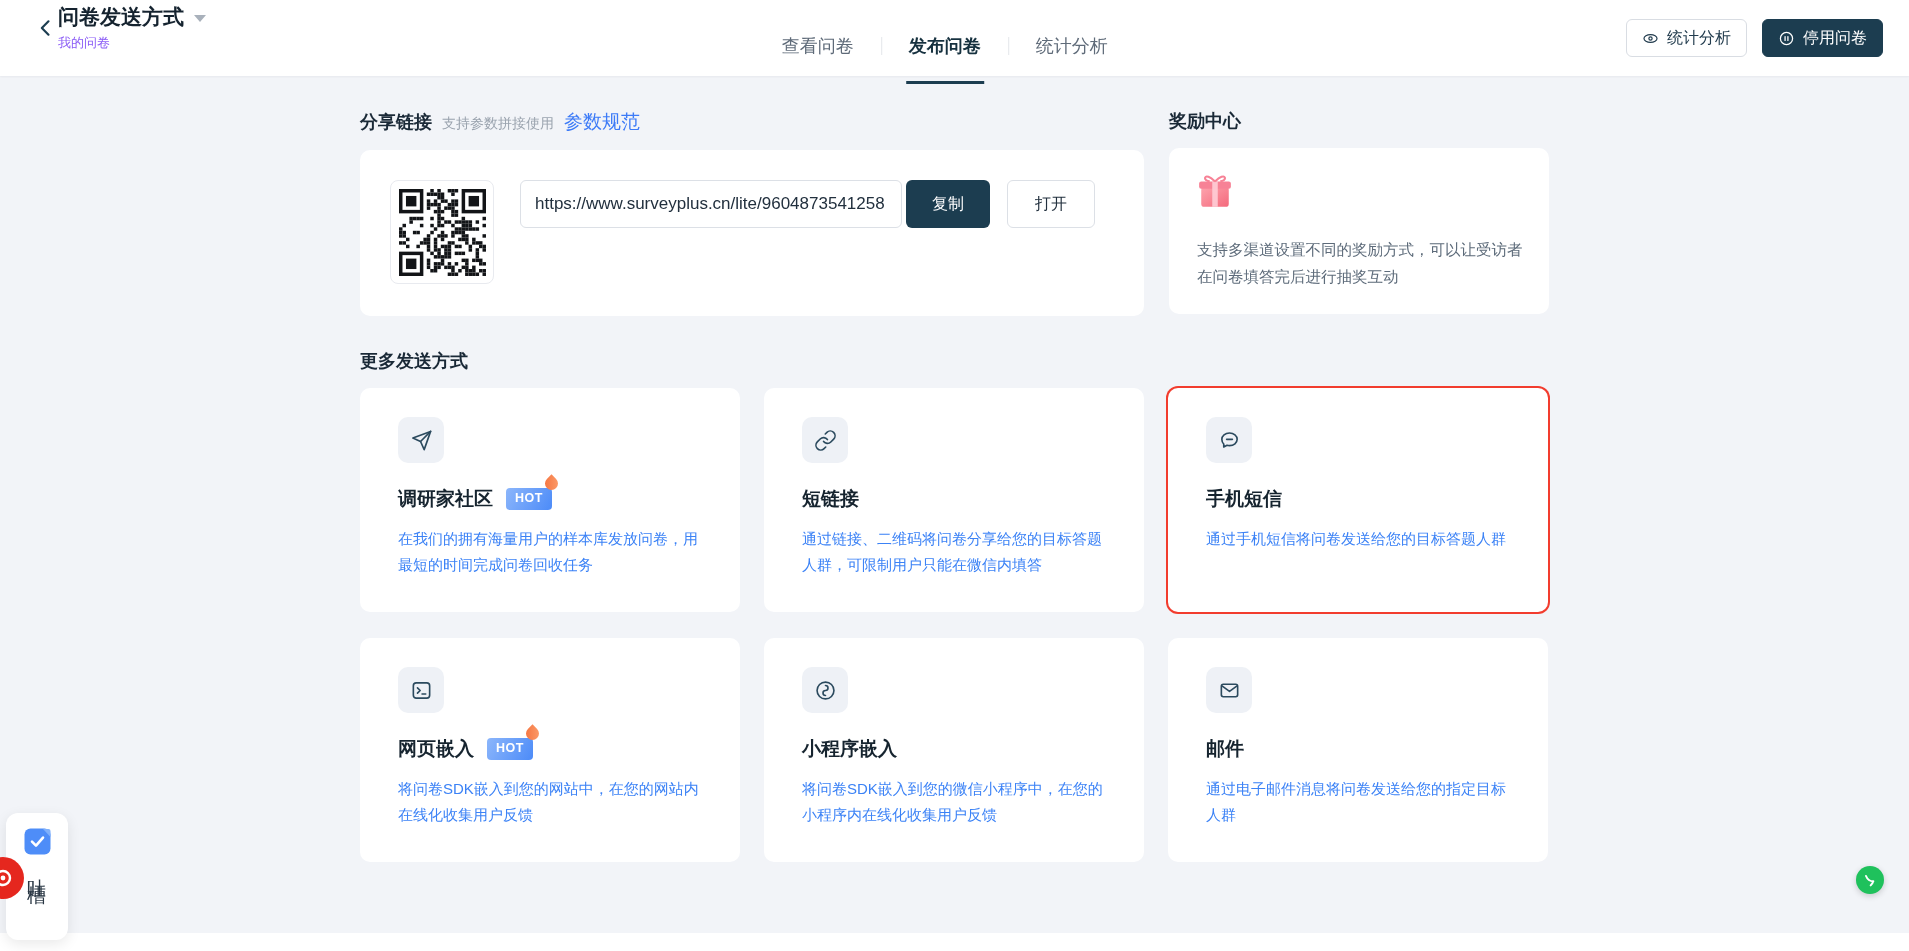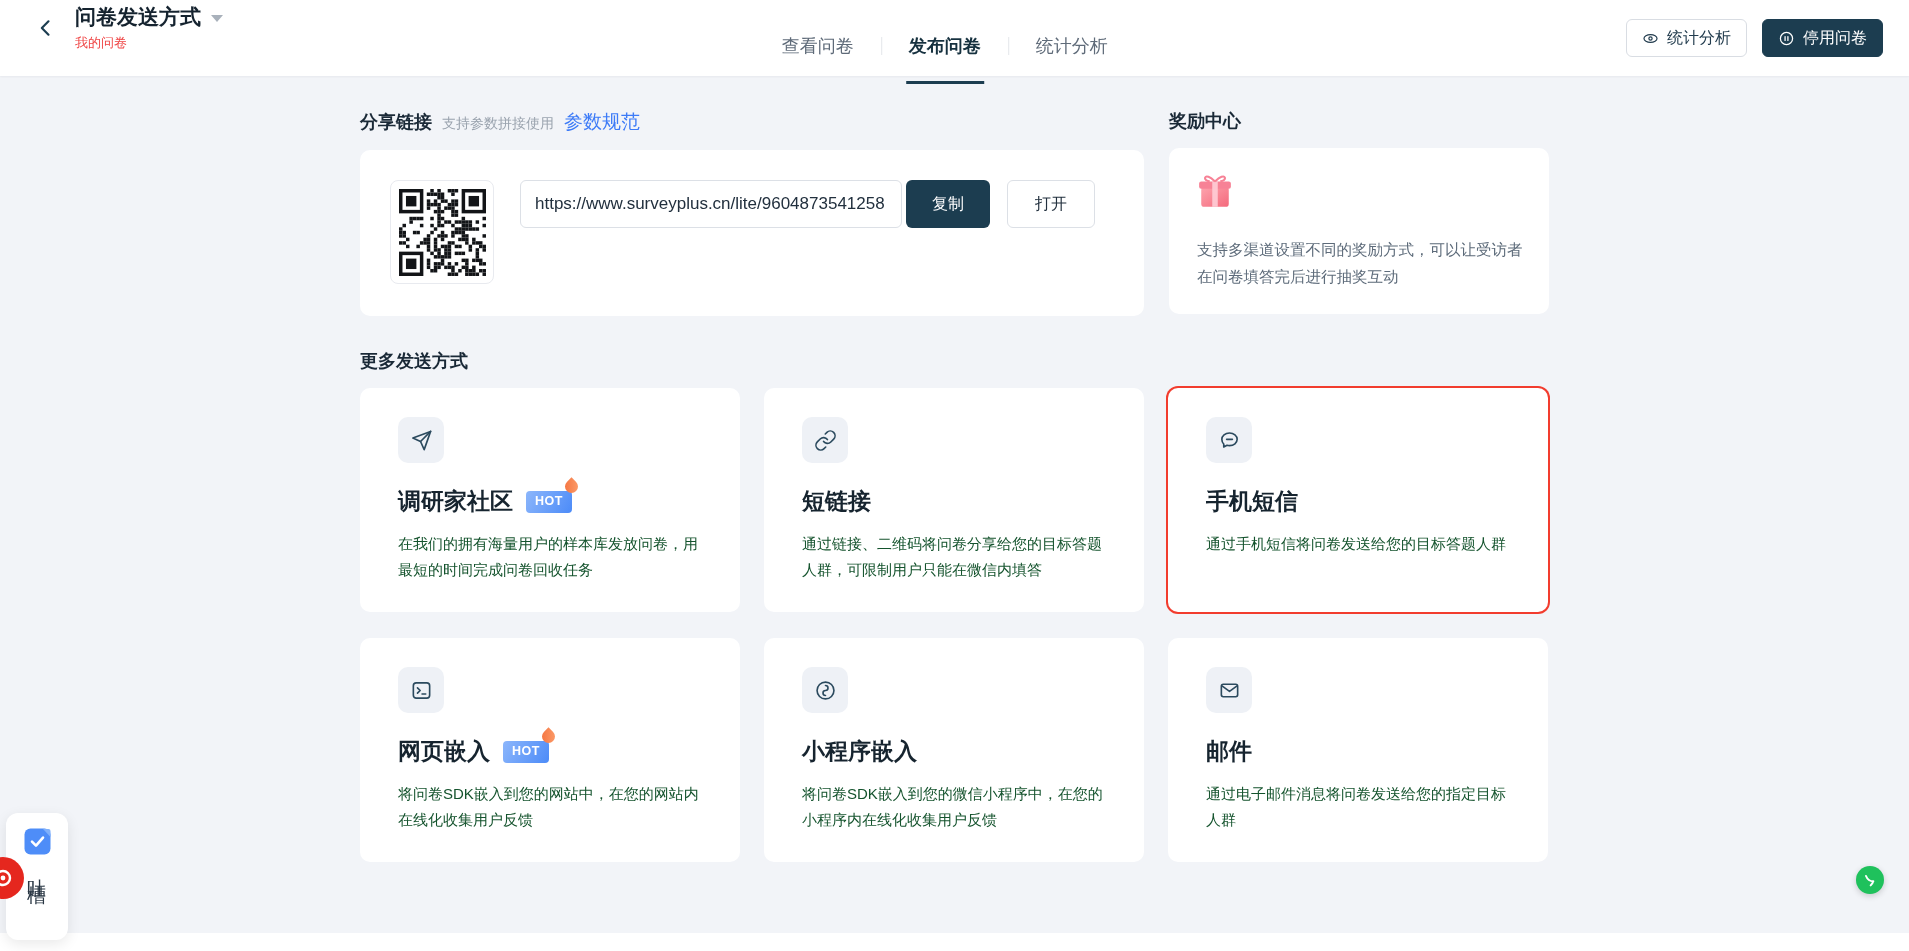--- a/index.html
+++ b/index.html
@@ -8,26 +8,26 @@
     width:1909px; height:951px; position:relative; overflow:hidden;
     background:#ffffff;
     font-family:"Liberation Sans","DejaVu Sans",sans-serif;
     color:#1a2937;
   }
   
   header {
     position:absolute; top:0; left:0; width:1909px; height:76px;
     background:#fff; z-index:5; box-shadow:0 1px 2px rgba(16,24,40,.05);
   }
-  .header-left { position:absolute; left:34px; top:0; height:56px; display:flex; align-items:center; gap:17px; }
+  .header-left { position:absolute; left:34px; top:0; height:56px; display:flex; align-items:center; }
   .back-btn { width:24px; height:24px; display:flex; align-items:center; justify-content:center; cursor:pointer; }
   .title-row { display:flex; align-items:center; gap:10px; }
   .page-title { font-size:21px; font-weight:700; color:#15232f; margin:0; line-height:1.2; }
   .caret-down { width:0; height:0; border-left:6px solid transparent; border-right:6px solid transparent; border-top:7px solid #a9b1bb; margin-top:3px; }
-  .subtitle { font-size:13px; color:#ef4444; margin-top:4px; }
+  .subtitle { font-size:13px; color:#8b5cf6; margin-top:4px; }
   .tabs { position:absolute; left:50%; top:0; transform:translateX(-53%); height:92px; display:flex; align-items:center; }
   .tab { font-size:18px; color:#5f6b79; cursor:pointer; position:relative; height:76px; display:flex; align-items:center; }
   .tab.active { color:#16313f; font-weight:700; }
   .tab.active::after { content:""; position:absolute; bottom:0; left:-3px; right:-3px; height:3px; background:#1c3d50; }
   .tab-divider { width:1px; height:18px; background:#e3e6ea; margin:0 27px; }
   .header-right { position:absolute; right:26px; top:19px; display:flex; gap:15px; }
   .btn { display:flex; align-items:center; gap:8px; height:38px; padding:0 15px; border-radius:6px; font-size:16px; cursor:pointer; }
   .btn-outline { background:#fff; border:1px solid #d9dde3; color:#223c4e; }
   .btn-dark { background:#1c3d50; border:1px solid #1c3d50; color:#fff; }
   
@@ -48,24 +48,24 @@
   .open-btn { margin-left:17px; width:88px; height:48px; background:#fff; border:1px solid #dce0e6; border-radius:6px; font-size:16px; color:#22303e; cursor:pointer; }
   .qr-actions { display:flex; gap:15px; }
   .chip-btn { display:flex; align-items:center; gap:9px; height:47px; padding:0 18px; border:1px solid #dce0e6; background:#fff; border-radius:8px; font-size:16px; color:#22303e; cursor:pointer; }
   .reward-card { height:166px; padding:27px 28px 0; }
   .reward-desc { font-size:15.5px; color:#5d6b7a; line-height:1.72; margin-top:28px; width:330px; }
   .cards-grid { display:grid; grid-template-columns:repeat(3,380px); gap:26px 24px; }
   .method-card { height:224px; background:#fff; border-radius:10px; padding:29px 38px; cursor:pointer; }
   .method-card.highlighted { box-shadow:0 0 0 2px #f23c2e; }
   .icon-box { width:46px; height:46px; border-radius:10px; background:#eef1f6; display:flex; align-items:center; justify-content:center; }
   .m-title-row { display:flex; align-items:center; gap:13px; margin-top:23px; }
-  .m-title { font-size:23px; font-weight:700; color:#16242f; }
+  .m-title { font-size:19px; font-weight:700; color:#16242f; }
   .hot-badge { position:relative; background:linear-gradient(120deg,#8cb6fb,#4c8bf8); color:#fff; font-size:12.5px; font-weight:700; padding:3px 9px 4px; border-radius:4px; letter-spacing:.5px; line-height:1.2; }
   .flame { position:absolute; top:-11px; right:-6px; width:13px; height:13px; background:linear-gradient(45deg,#f4703c,#fca06e); border-radius:0 50% 50% 50%; transform:rotate(45deg); }
-  .m-desc { margin-top:14px; font-size:15px; color:#14532d; line-height:1.72; }
+  .m-desc { margin-top:14px; font-size:15px; color:#3b82f6; line-height:1.72; }
   
   .feedback { position:absolute; left:6px; top:813px; width:62px; height:127px; background:#fff; border-radius:12px; box-shadow:0 4px 14px rgba(0,0,0,.09); z-index:6; display:flex; flex-direction:column; align-items:center; padding-top:15px; cursor:pointer; }
   .fb-label { margin-top:8px; font-size:19px; color:#2a3744; writing-mode:vertical-rl; letter-spacing:7px; line-height:1; }
   .fb-badge { position:absolute; left:-24px; top:44px; width:42px; height:42px; background:#e5271e; border-radius:50%; display:flex; align-items:center; justify-content:center; }
   .chat-btn { position:absolute; left:1856px; top:866px; width:28px; height:28px; border-radius:50%; background:#1fc15c; z-index:6; display:flex; align-items:center; justify-content:center; box-shadow:0 2px 6px rgba(0,0,0,.18); cursor:pointer; }
   svg { display:block; }
 </style>
 </head>
 <body>
 

